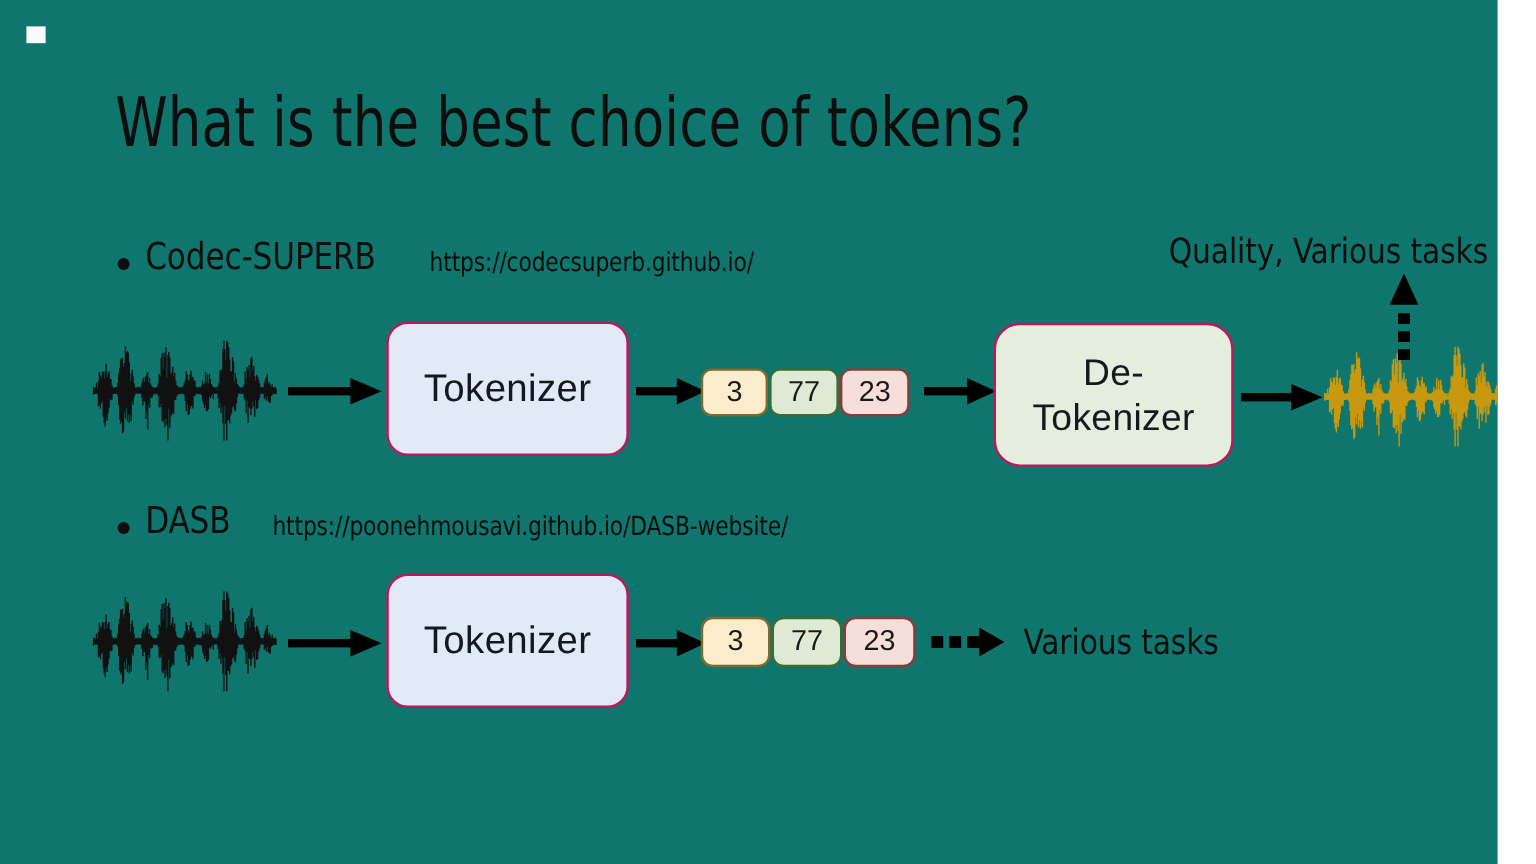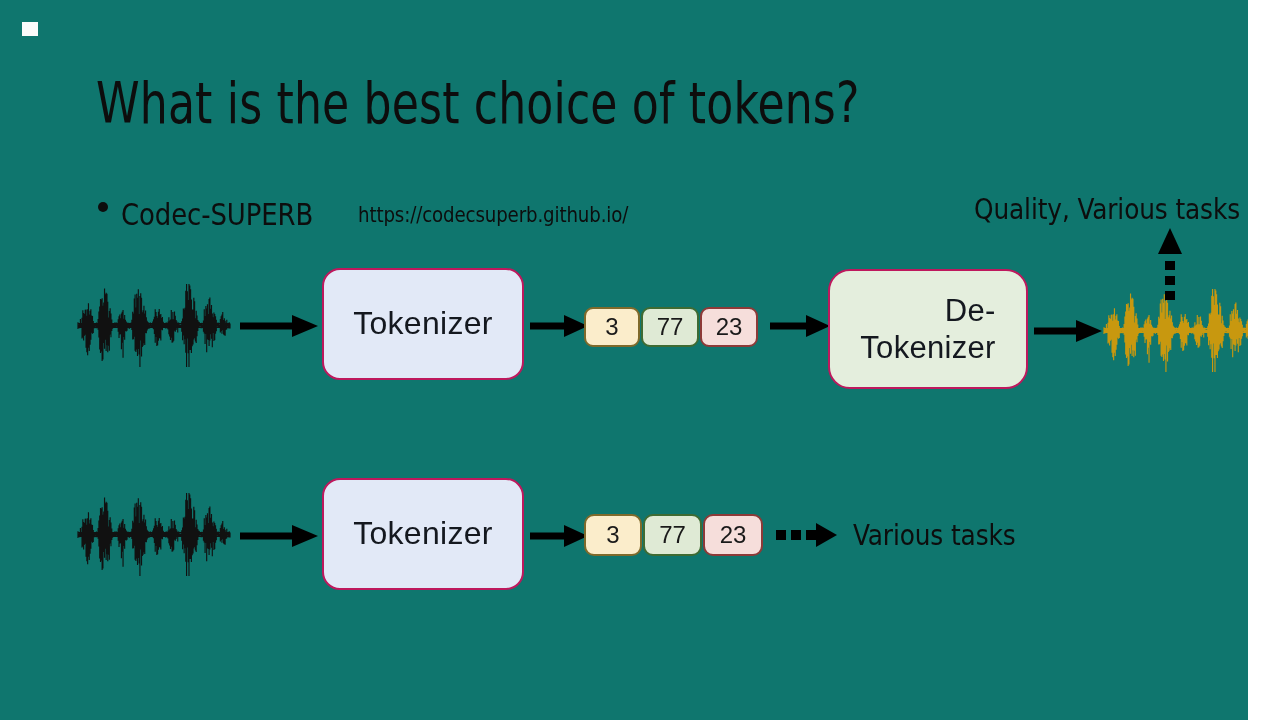--- a/index.html
+++ b/index.html
@@ -34,21 +34,21 @@
     color: #0d0d0d;
     white-space: nowrap;
     transform: scaleX(0.86);
     transform-origin: left top;
   }
 
   
   .bullet-row {
     position: absolute;
     display: flex;
-    align-items: center;
+    align-items: flex-end;
     white-space: nowrap;
   }
   .bullet-dot {
     display: inline-block;
     width: 10px;
     height: 10px;
     border-radius: 50%;
     background: #0d0d0d;
     margin-right: 13px;
     position: relative;
@@ -106,21 +106,21 @@
   }
   #tokenizer-box-2 {
     left: 322px; top: 478px; width: 202px; height: 112px;
     background: #e2e9f7;
   }
   #detokenizer-box {
     left: 828px; top: 269px; width: 200px; height: 120px;
     background: #e4eedd;
     border-radius: 22px;
   }
-  #detokenizer-box .proc-label { font-size: 31px; line-height: 1.2; text-align: right; }
+  #detokenizer-box .proc-label { font-size: 31px; line-height: 1.2; }
 
   
   .token-strip {
     position: absolute;
     display: flex;
     align-items: center;
   }
   .token-chip {
     box-sizing: border-box;
     border-width: 2px;
@@ -235,20 +235,25 @@
   <div id="corner-artifact"></div>
 
   <div id="slide-title">What is the best choice of tokens?</div>
 
   <div class="bullet-row" id="bullet-codec">
     <span class="bullet-dot"></span>
     <span class="bullet-label">Codec-SUPERB</span>
     <span class="bullet-url">https://codecsuperb.github.io/</span>
   </div>
 
+  <div class="bullet-row" id="bullet-dasb">
+    <span class="bullet-dot"></span>
+    <span class="bullet-label">DASB</span>
+    <span class="bullet-url">https://poonehmousavi.github.io/DASB-website/</span>
+  </div>
 
   <div class="waveform" id="waveform-input-1">
     <svg width="160" height="85" viewBox="0 0 160 85">
       <g class="wf1" fill="none" stroke="#111111" stroke-width="1.15" stroke-linecap="butt">
           <path d="M4.00,39.25L4.00,46.06 M4.80,41.26L4.80,44.61 M5.61,40.16L5.61,45.27 M6.41,35.98L6.41,44.85 M7.22,40.12L7.22,44.71 M8.02,34.66L8.02,55.48 M8.83,27.16L8.83,54.46 M9.63,29.99L9.63,57.38 M10.43,30.88L10.43,52.79 M11.24,26.63L11.24,51.84 M12.04,26.53L12.04,64.71 M12.85,32.64L12.85,69.33 M13.65,26.32L13.65,72.36 M14.46,20.15L14.46,64.64 M15.26,31.46L15.26,67.91 M16.06,27.78L16.06,61.68 M16.87,26.31L16.87,56.75 M17.67,32.50L17.67,49.78 M18.48,33.07L18.48,50.64 M19.28,37.96L19.28,50.00 M20.08,41.10L20.08,45.23 M20.89,40.70L20.89,45.29 M21.69,41.12L21.69,43.75 M22.50,39.52L22.50,45.13 M23.30,40.95L23.30,44.37 M24.11,36.01L24.11,46.68 M24.91,28.48L24.91,54.47 M25.71,23.59L25.71,66.56 M26.52,15.97L26.52,69.95 M27.32,16.46L27.32,68.38 M28.13,15.36L28.13,78.00 M28.93,22.66L28.93,76.51 M29.74,19.50L29.74,59.88 M30.54,5.48L30.54,65.69 M31.34,11.17L31.34,56.69 M32.15,9.67L32.15,68.02 M32.95,10.76L32.95,62.25 M33.76,18.80L33.76,69.24 M34.56,34.45L34.56,62.73 M35.37,28.02L35.37,67.80 M36.17,25.17L36.17,51.48 M36.97,30.54L36.97,54.22 M37.78,36.44L37.78,47.92 M38.58,40.73L38.58,45.71 M39.39,40.02L39.39,44.51 M40.19,40.40L40.19,44.33 M40.99,39.37L40.99,44.35 M41.80,40.09L41.80,45.01 M42.60,39.58L42.60,43.80 M43.41,40.14L43.41,44.79 M44.21,36.37L44.21,48.69 M45.02,33.27L45.02,54.93 M45.82,31.53L45.82,51.60 M46.62,35.28L46.62,51.35 M47.43,30.55L47.43,66.20 M48.23,28.75L48.23,59.73 M49.04,27.00L49.04,74.82 M49.84,35.86L49.84,53.93 M50.65,32.08L50.65,56.79 M51.45,36.86L51.45,47.92 M52.25,38.38L52.25,48.59 M53.06,39.46L53.06,47.70 M53.86,40.32L53.86,44.21 M54.67,39.84L54.67,45.18 M55.47,40.04L55.47,45.74 M56.28,40.97L56.28,44.36 M57.08,39.39L57.08,44.43 M57.88,36.64L57.88,47.01 M58.69,28.66L58.69,56.60 M59.49,30.52L59.49,56.22 M60.30,15.41L60.30,53.71 M61.10,11.43L61.10,67.81 M61.90,24.55L61.90,69.06 M62.71,10.74L62.71,66.38 M63.51,14.71L63.51,73.00 M64.32,6.31L64.32,65.91 M65.12,31.12L65.12,71.42 M65.93,13.00L65.93,84.00 M66.73,10.34L66.73,57.52 M67.53,14.87L67.53,73.48 M68.34,29.30L68.34,64.07 M69.14,27.37L69.14,62.85 M69.95,22.63L69.95,60.30 M70.75,30.53L70.75,61.92 M71.56,27.53L71.56,49.97 M72.36,34.18L72.36,50.35 M73.16,37.76L73.16,47.39 M73.97,38.91L73.97,46.02 M74.77,39.69L74.77,45.45 M75.58,41.15L75.58,45.48 M76.38,39.40L76.38,43.71 M77.19,41.21L77.19,44.42 M77.99,40.87L77.99,45.04 M78.79,38.48L78.79,45.21 M79.60,36.24L79.60,46.31 M80.40,33.79L80.40,51.11 M81.21,26.35L81.21,59.71 M82.01,29.12L82.01,53.89 M82.81,33.03L82.81,63.07 M83.62,34.78L83.62,62.23 M84.42,28.84L84.42,57.67 M85.23,25.98L85.23,54.92 M86.03,31.75L86.03,55.50 M86.84,31.02L86.84,57.47 M87.64,35.00L87.64,46.82 M88.44,33.94L88.44,47.27 M89.25,38.79L89.25,44.51 M90.05,40.05L90.05,44.13 M90.86,41.03L90.86,44.65 M91.66,39.64L91.66,45.61 M92.47,39.51L92.47,44.44 M93.27,40.49L93.27,45.44 M94.07,38.48L94.07,46.41 M94.88,34.25L94.88,51.36 M95.68,37.43L95.68,53.43 M96.49,36.41L96.49,57.03 M97.29,26.98L97.29,54.76 M98.10,36.33L98.10,59.63 M98.90,29.03L98.90,59.35 M99.70,36.32L99.70,57.86 M100.51,28.56L100.51,47.74 M101.31,32.87L101.31,48.68 M102.12,37.05L102.12,46.95 M102.92,38.53L102.92,45.26 M103.72,40.05L103.72,49.55 M104.53,39.44L104.53,44.79 M105.33,41.25L105.33,44.10 M106.14,41.52L106.14,44.51 M106.94,41.48L106.94,44.84 M107.75,38.29L107.75,48.73 M108.55,35.47L108.55,57.24 M109.35,25.47L109.35,52.54 M110.16,26.45L110.16,61.26 M110.96,24.69L110.96,56.19 M111.77,7.75L111.77,69.75 M112.57,1.00L112.57,84.00 M113.38,8.14L113.38,55.57 M114.18,17.03L114.18,70.19 M114.98,1.00L114.98,84.00 M115.79,2.55L115.79,67.12 M116.59,6.37L116.59,67.11 M117.40,16.50L117.40,69.89 M118.20,26.38L118.20,63.31 M119.01,26.52L119.01,61.41 M119.81,14.65L119.81,56.43 M120.61,18.35L120.61,55.06 M121.42,35.18L121.42,58.52 M122.22,27.85L122.22,60.02 M123.03,32.51L123.03,53.33 M123.83,36.95L123.83,48.11 M124.63,38.50L124.63,44.16 M125.44,39.31L125.44,43.81 M126.24,40.51L126.24,43.56 M127.05,40.25L127.05,45.23 M127.85,39.69L127.85,45.16 M128.66,41.31L128.66,43.93 M129.46,37.59L129.46,48.71 M130.26,26.35L130.26,50.46 M131.07,32.90L131.07,61.10 M131.87,23.12L131.87,50.94 M132.68,25.61L132.68,69.26 M133.48,21.21L133.48,56.25 M134.29,31.00L134.29,57.11 M135.09,15.99L135.09,62.98 M135.89,14.40L135.89,57.44 M136.70,25.74L136.70,51.21 M137.50,21.94L137.50,55.75 M138.31,30.61L138.31,64.36 M139.11,34.31L139.11,49.89 M139.92,29.44L139.92,57.92 M140.72,31.02L140.72,57.07 M141.52,33.36L141.52,50.83 M142.33,36.68L142.33,48.36 M143.13,40.68L143.13,43.51 M143.94,39.46L143.94,44.64 M144.74,39.75L144.74,44.40 M145.54,41.46L145.54,45.00 M146.35,35.95L146.35,49.40 M147.15,33.18L147.15,47.90 M147.96,31.45L147.96,50.83 M148.76,28.90L148.76,47.13 M149.57,36.90L149.57,51.41 M150.37,35.24L150.37,52.33 M151.17,37.75L151.17,52.69 M151.98,39.85L151.98,46.99 M152.78,36.72L152.78,46.35 M153.59,40.03L153.59,43.69 M154.39,40.33L154.39,45.29 M155.20,39.27L155.20,45.40 M156.00,40.49L156.00,45.44 M4,40.50L156,40.50 M4,44.50L156,44.50 "></path>
         </g>
     </svg>
   </div>
 
   <div class="arrow-solid" id="arrow-wave1-tok1">

